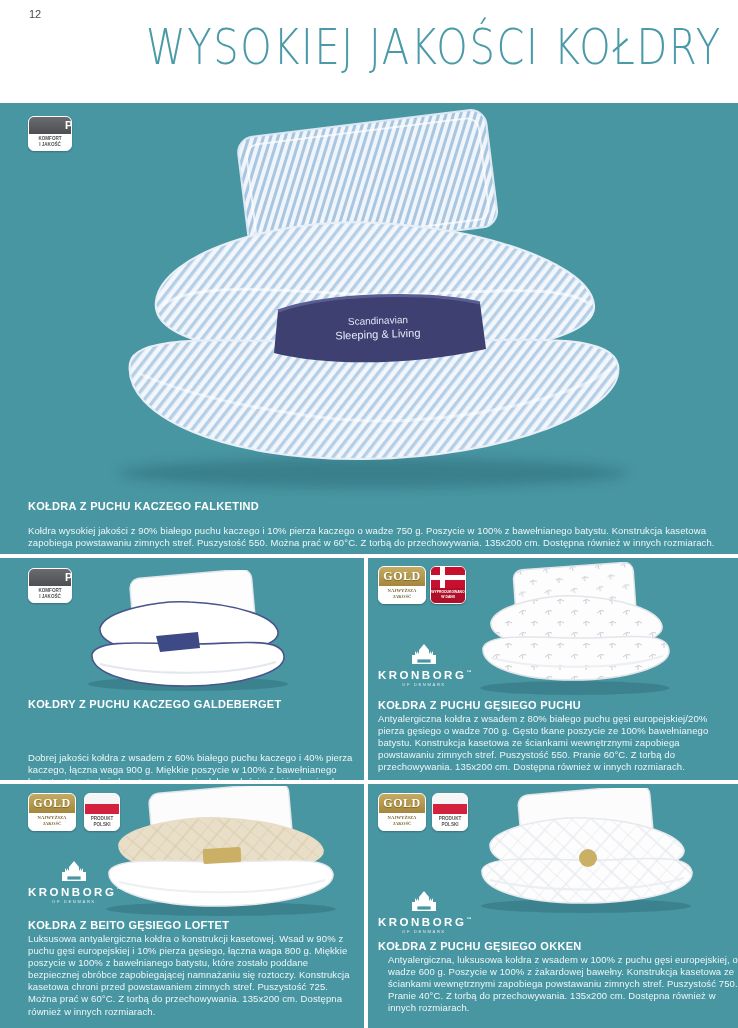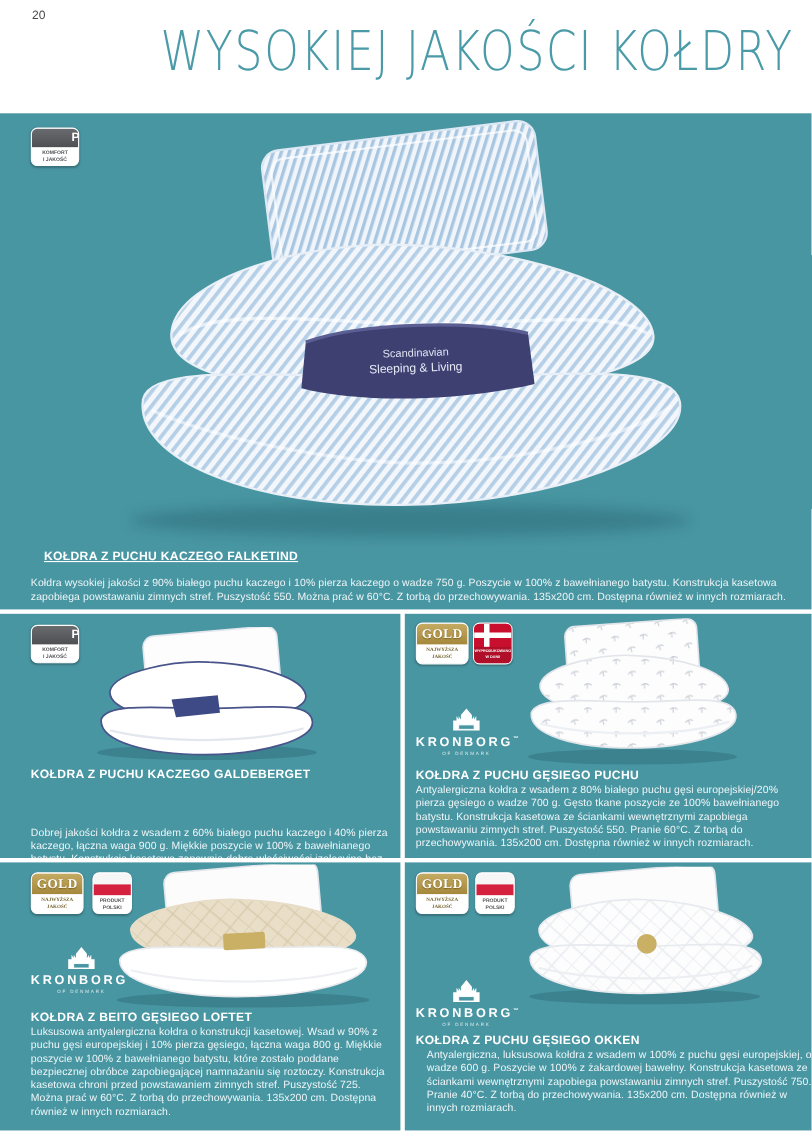--- a/index.html
+++ b/index.html
@@ -55,21 +55,21 @@
   .kronborg .kb-name{font-size:11.5px;font-weight:bold;letter-spacing:2.5px;line-height:12px;}
   .kronborg .kb-name sup{font-size:5px;letter-spacing:0;}
   .kronborg .kb-sub{font-size:4.2px;letter-spacing:1.6px;color:#dceaec;margin-top:1px;}
   .kronborg svg{display:block;margin:0 auto 1px auto;}
 </style>
 </head>
 <body>
 
 <div id="page">
 
-  <div class="abs" id="page-num">20</div>
+  <div class="abs" id="page-num">12</div>
   <div class="abs" id="main-title">WYSOKIEJ JAKOŚCI KOŁDRY I</div>
 
   <div class="sec" id="sec-hero">
 
     <div class="badge b-plus abs" style="left:28px;top:13px;">
       <div class="top">PLUS</div>
       <div class="bot">
         <div>KOMFORT</div>
         <div>I JAKOŚĆ</div>
       </div>
@@ -99,21 +99,21 @@
       <path d="M52,258 C58,224 180,238 295,238 C420,238 532,222 540,260 C548,306 428,352 288,354 C150,356 44,312 52,258 Z" fill="url(#hstr)" stroke="#e8eff7" stroke-width="2"></path>
       <path d="M60,268 C130,300 250,316 300,316 C400,316 500,290 532,264" fill="none" stroke="#ffffff" stroke-width="3" opacity="0.5"></path>
       <g>
         <path d="M200,206 C250,188 350,186 402,198 L408,244 C340,260 250,262 196,248 Z" fill="#3d4070"></path>
         <path d="M200,206 C250,188 350,186 402,198" fill="none" stroke="#5a5e92" stroke-width="3"></path>
         <text x="300" y="219" text-anchor="middle" font-size="10" fill="#dfe2f2" transform="rotate(-2 300 219)">Scandinavian</text>
         <text x="300" y="233" text-anchor="middle" font-size="11" fill="#e8ebf8" transform="rotate(-2 300 231)">Sleeping &amp; Living</text>
       </g>
     </svg>
 
-    <div class="p-title abs" style="left:40px;top:397px;text-decoration:underline;">KOŁDRA Z PUCHU KACZEGO FALKETIND</div>
+    <div class="p-title abs" style="left:28px;top:397px;">KOŁDRA Z PUCHU KACZEGO FALKETIND</div>
     <div class="p-desc abs" style="left:28px;top:411px;width:690px;margin-top:11px;">Kołdra wysokiej jakości z 90% białego puchu kaczego i 10% pierza kaczego o wadze 750 g. Poszycie w 100% z bawełnianego batystu. Konstrukcja kasetowa zapobiega powstawaniu zimnych stref. Puszystość 550. Można prać w 60°C. Z torbą do przechowywania. 135x200 cm. Dostępna również w innych rozmiarach.</div>
   </div>
 
   <div class="sec" id="sec-galde">
 
     <div class="badge b-plus abs" style="left:28px;top:10px;">
       <div class="top">PLUS</div>
       <div class="bot">
         <div>KOMFORT</div>
         <div>I JAKOŚĆ</div>
@@ -124,21 +124,21 @@
       <ellipse cx="120" cy="114" rx="100" ry="7" fill="#1f5560" opacity="0.3"></ellipse>
       <g transform="rotate(-5 122 38)">
         <rect x="64" y="4" width="122" height="58" rx="10" fill="#fdfdfe" stroke="#e3e7ed" stroke-width="1.5"></rect>
       </g>
       <path d="M32,58 C37,40 92,30 122,32 C167,34 207,46 210,62 C212,76 172,85 120,85 C72,85 30,76 32,58 Z" fill="#ffffff" stroke="#49548a" stroke-width="1.6"></path>
       <path d="M24,84 C30,68 82,74 122,74 C170,74 214,66 216,86 C218,102 172,116 118,116 C66,116 22,104 24,84 Z" fill="#ffffff" stroke="#49548a" stroke-width="1.6"></path>
       <path d="M32,94 C82,106 162,106 208,92" stroke="#e3e7ee" fill="none" stroke-width="2"></path>
       <path d="M88,66 L130,62 L132,78 L92,82 Z" fill="#3e4a85"></path>
     </svg>
 
-    <div class="p-title abs" style="left:28px;top:140px;">KOŁDRA Z PUCHU KACZEGO GALDEBERGET</div>
+    <div class="p-title abs" style="left:28px;top:140px;">KOŁDRY Z PUCHU KACZEGO GALDEBERGET</div>
     <div class="p-desc abs" style="left:28px;top:154px;width:328px;margin-top:40px;">Dobrej jakości kołdra z wsadem z 60% białego puchu kaczego i 40% pierza kaczego, łączna waga 900 g. Miękkie poszycie w 100% z bawełnianego batystu. Konstrukcja kasetowa zapewnia dobre właściwości izolacyjne bez zimnych stref. Puszystość 400. Można prać w 60°C. 135x200 cm. Dostępna również w innych rozmiarach.</div>
   </div>
 
   <div class="sec" id="sec-beito">
 
     <div class="badge b-gold abs" style="left:10px;top:8px;">
       <div class="top">GOLD</div>
       <div class="bot">
         <div>NAJWYŻSZA</div>
         <div>JAKOŚĆ</div>

